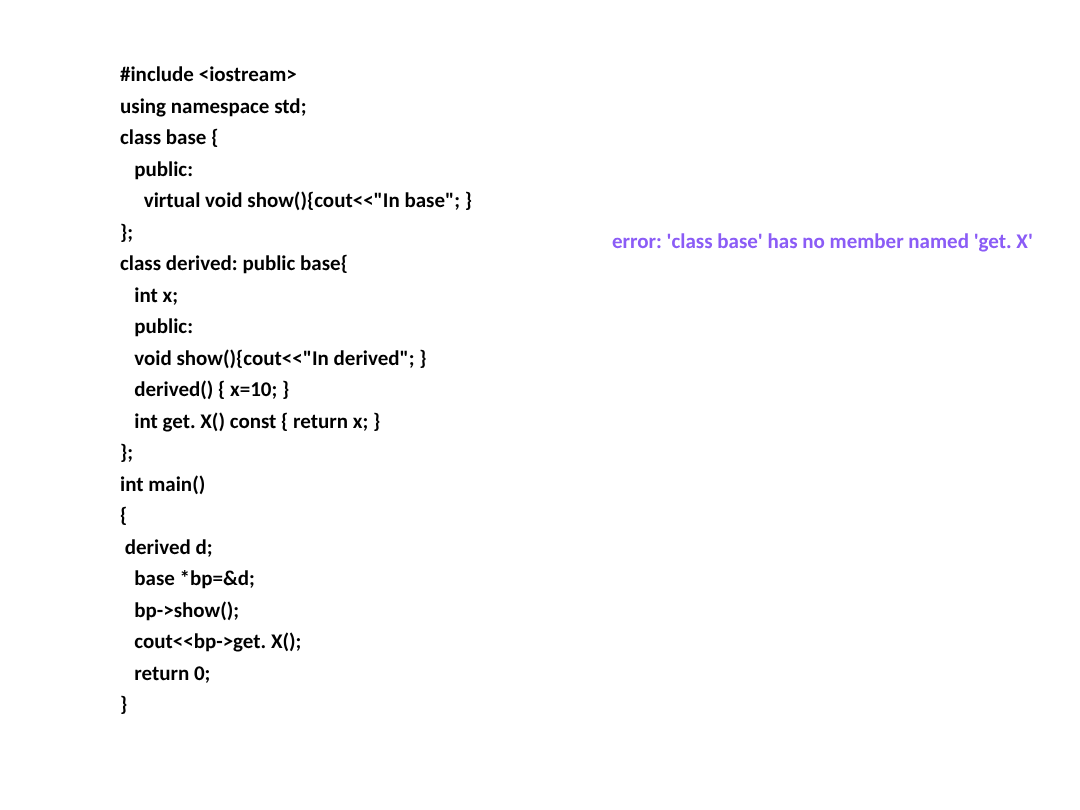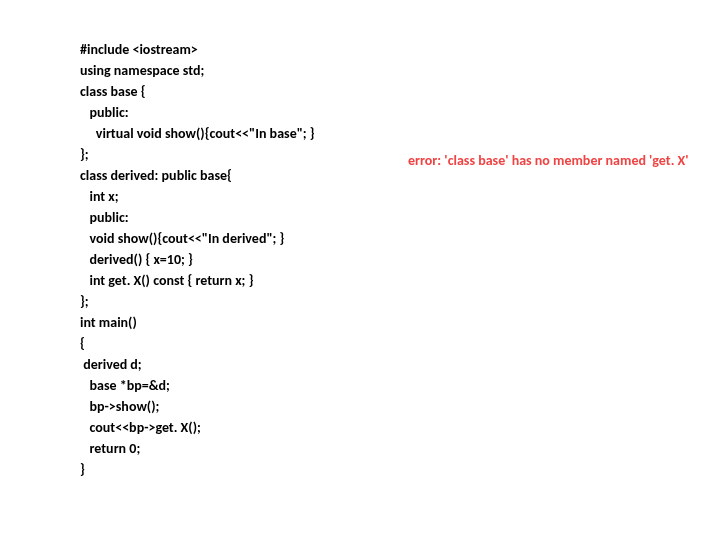--- a/index.html
+++ b/index.html
@@ -24,21 +24,21 @@
     left: 80px;
     top: 18px;
     white-space: pre;
     line-height: 1.5;
     font-weight: 600;
   }
   .error-label {
     position: absolute;
     left: 408px;
     top: 152px;
-    color: #ef4444;
+    color: #8b5cf6;
     font-weight: 700;
     font-size: 14px;
     white-space: nowrap;
   }
 </style>
 </head>
 <body>
 
 <div class="slide">
 

